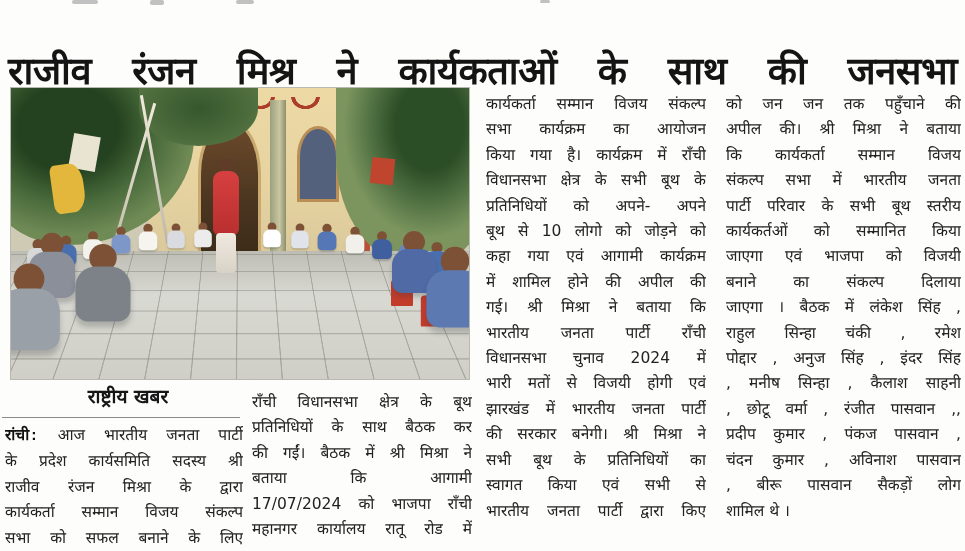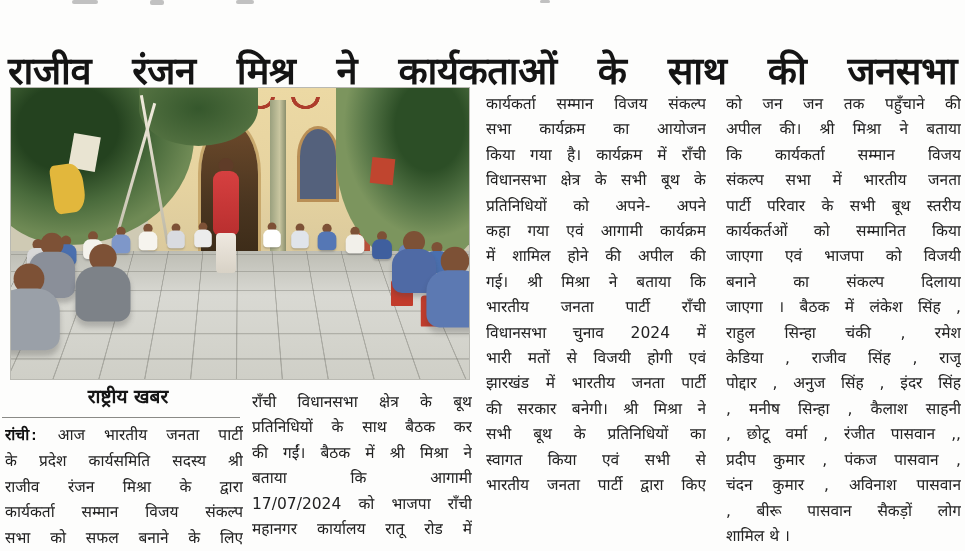--- a/index.html
+++ b/index.html
@@ -170,20 +170,21 @@
       </div>
   </div>
 
   <div class="col col3">
     <div>
         <div class="jline">कार्यकर्ता सम्मान विजय संकल्प</div>
         <div class="jline">सभा कार्यक्रम का आयोजन</div>
         <div class="jline">किया गया है। कार्यक्रम में राँची</div>
         <div class="jline">विधानसभा क्षेत्र के सभी बूथ के</div>
         <div class="jline">प्रतिनिधियों को अपने- अपने</div>
+        <div class="jline">बूथ से 10 लोगो को जोड़ने को</div>
         <div class="jline">कहा गया एवं आगामी कार्यक्रम</div>
         <div class="jline">में शामिल होने की अपील की</div>
         <div class="jline">गई। श्री मिश्रा ने बताया कि</div>
         <div class="jline">भारतीय जनता पार्टी राँची</div>
         <div class="jline">विधानसभा चुनाव 2024 में</div>
         <div class="jline">भारी मतों से विजयी होगी एवं</div>
         <div class="jline">झारखंड में भारतीय जनता पार्टी</div>
         <div class="jline">की सरकार बनेगी। श्री मिश्रा ने</div>
         <div class="jline">सभी बूथ के प्रतिनिधियों का</div>
         <div class="jline">स्वागत किया एवं सभी से</div>
@@ -196,21 +197,20 @@
         <div class="jline">को जन जन तक पहुँचाने की</div>
         <div class="jline">अपील की। श्री मिश्रा ने बताया</div>
         <div class="jline">कि कार्यकर्ता सम्मान विजय</div>
         <div class="jline">संकल्प सभा में भारतीय जनता</div>
         <div class="jline">पार्टी परिवार के सभी बूथ स्तरीय</div>
         <div class="jline">कार्यकर्तओं को सम्मानित किया</div>
         <div class="jline">जाएगा एवं भाजपा को विजयी</div>
         <div class="jline">बनाने का संकल्प दिलाया</div>
         <div class="jline">जाएगा । बैठक में लंकेश सिंह ,</div>
         <div class="jline">राहुल सिन्हा चंकी , रमेश</div>
-        <div class="jline">केडिया , राजीव सिंह , राजू</div>
         <div class="jline">पोद्दार , अनुज सिंह , इंदर सिंह</div>
         <div class="jline">, मनीष सिन्हा , कैलाश साहनी</div>
         <div class="jline">, छोटू वर्मा , रंजीत पासवान ,,</div>
         <div class="jline">प्रदीप कुमार , पंकज पासवान ,</div>
         <div class="jline">चंदन कुमार , अविनाश पासवान</div>
         <div class="jline">, बीरू पासवान सैकड़ों लोग</div>
         <div class="jline plain">शामिल थे ।</div>
       </div>
   </div>
 

